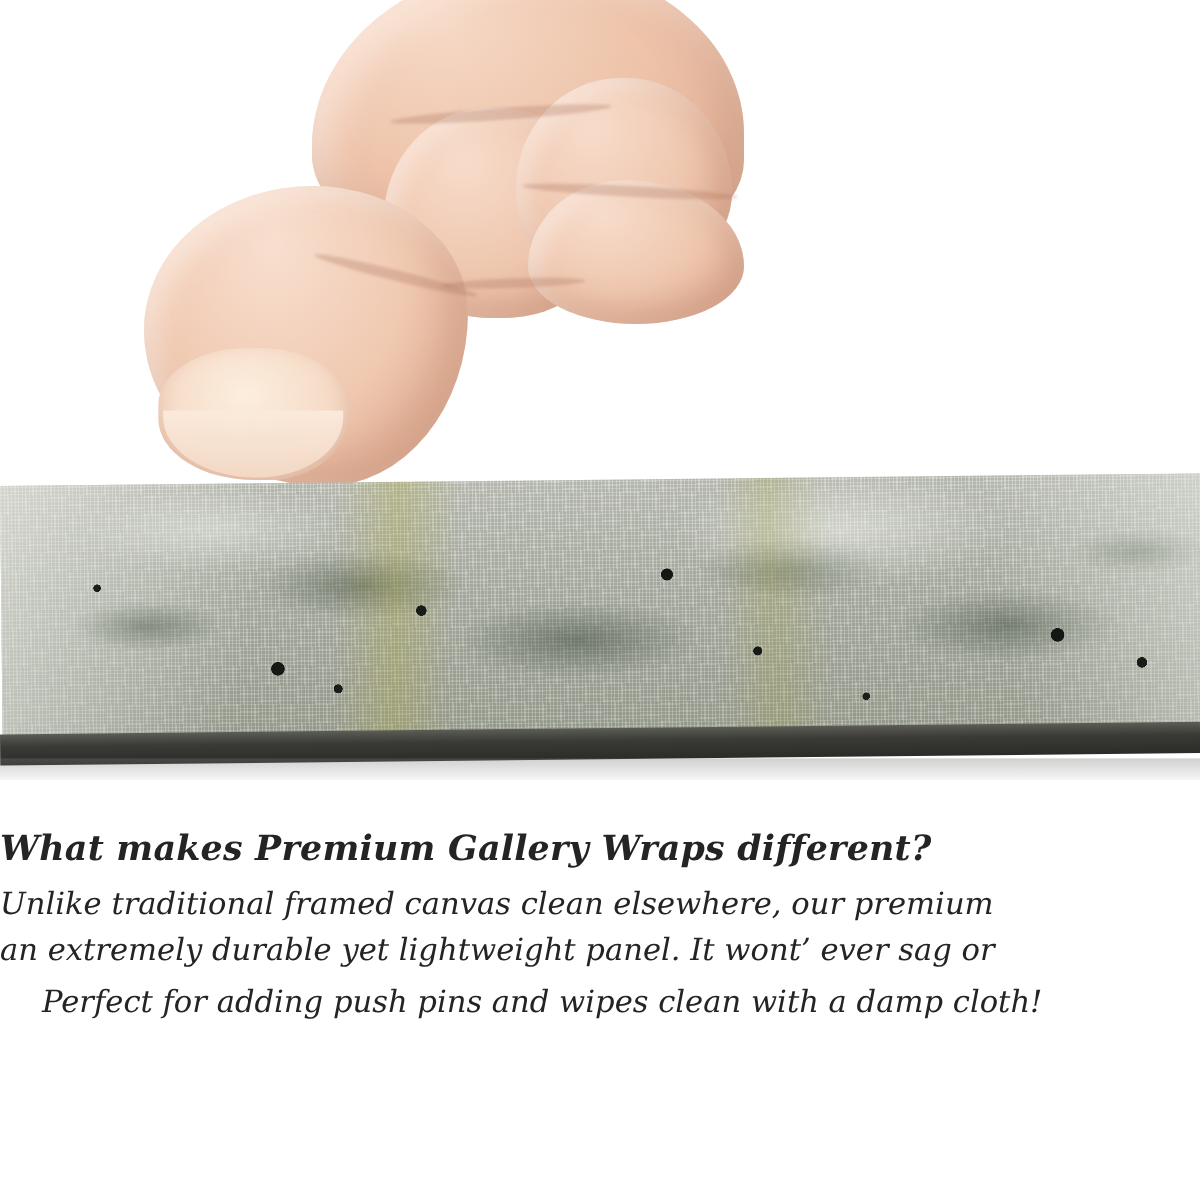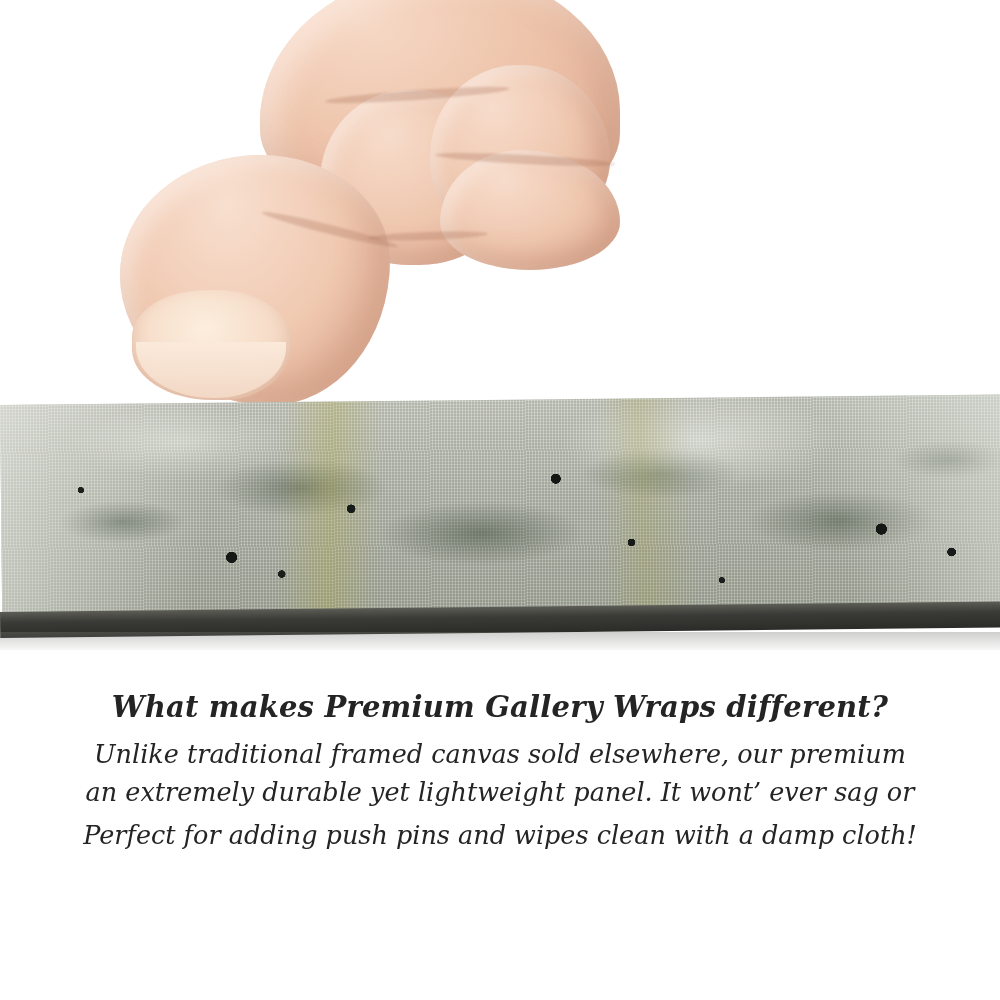--- a/index.html
+++ b/index.html
@@ -171,41 +171,41 @@
     height: 22px;
     background: linear-gradient(180deg, rgba(120,120,118,0.35) 0%, rgba(255,255,255,0) 100%);
   }
 
   
   .caption {
     position: absolute;
     left: 0;
     top: 690px;
     width: 1000px;
-    text-align: center;
     color: #242424;
     font-family: "DejaVu Serif", serif;
     font-style: italic;
   }
   .caption-title {
     font-size: 29px;
     font-weight: 600;
     letter-spacing: 0.2px;
     margin-bottom: 12px;
   }
   .caption-body {
     font-size: 25.5px;
     line-height: 1.48;
     font-weight: 400;
   }
   .caption-body .line { display: block; }
   .caption-last {
     font-size: 25.5px;
     line-height: 1.48;
     margin-top: 6px;
+    padding-left: 35px;
   }
 </style>
 </head>
 <body>
 
 <div class="page">
 
   <div class="photo">
 
     <div class="hand">
@@ -227,19 +227,19 @@
       <div class="strip-yellow"></div>
       <div class="strip-noise"></div>
     </div>
     <div class="canvas-edge"></div>
     <div class="canvas-shadow"></div>
   </div>
 
   <div class="caption">
     <div class="caption-title">What makes Premium Gallery Wraps different?</div>
     <div class="caption-body">
-      <span class="line">Unlike traditional framed canvas sold elsewhere, our premium</span>
+      <span class="line">Unlike traditional framed canvas clean elsewhere, our premium</span>
       <span class="line">an extremely durable yet lightweight panel. It wont’ ever sag or</span>
     </div>
     <div class="caption-last">Perfect for adding push pins and wipes clean with a damp cloth!</div>
   </div>
 
 </div>
 
 </body></html>

